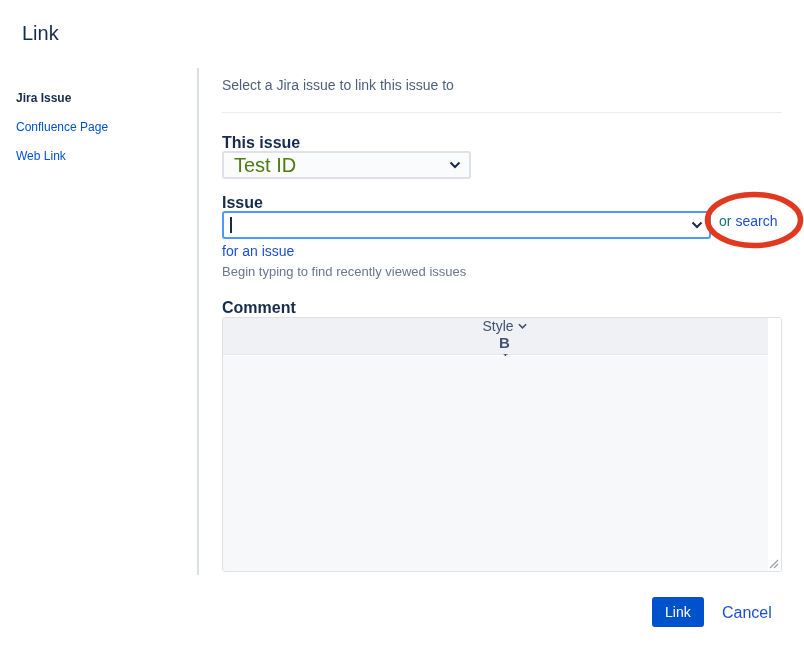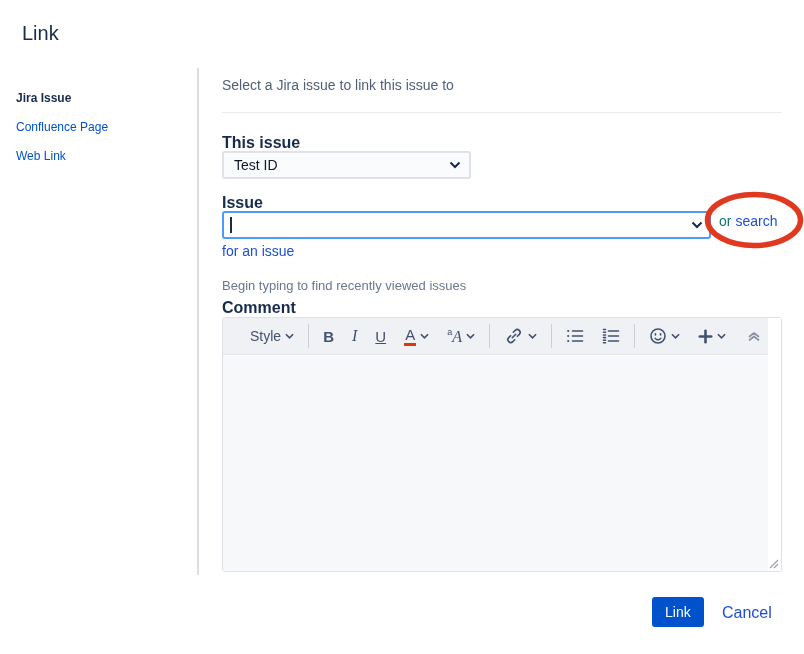--- a/index.html
+++ b/index.html
@@ -17,40 +17,40 @@
   .v-divider { left:197px; top:68px; width:2px; height:507px; background:#DCDFE4; }
 
   
   .heading { left:222px; top:77px; font-size:14px; color:#505F79; }
   .rule { left:222px; top:112px; width:560px; height:1px; background:#EBECF0; }
   .field-label { left:222px; font-size:16px; font-weight:700; color:#172B4D; }
 
   .select-box { left:222px; top:151px; width:249px; height:28px; background:#FAFBFC;
                 border:2px solid #DFE1E6; border-radius:3px; display:flex; align-items:center;
                 padding:0 8px 0 10px; cursor:pointer; }
-  .select-box .val { font-size:14px; color:#0f172a; flex:1; }
+  .select-box .val { font-size:20px; color:#4d7c0f; flex:1; }
 
   .issue-input { left:222px; top:211px; width:489px; height:28px; background:#fff;
                  border:2px solid #4C9AFF; border-radius:3px; display:flex; align-items:center;
                  padding:0 6px; cursor:text; }
   .caret { width:2px; height:16px; background:#172B4D; }
   .issue-input .spacer { flex:1; }
 
   .or-search { left:719px; top:213px; font-size:14px; white-space:nowrap; }
   .or-search .plain { color:#0f766e; margin-right:4px; }
   a.blue-link { color:#1d4ed8; text-decoration:none; cursor:pointer; }
   .link-line2 { left:222px; top:243px; font-size:14px; }
-  .helper { left:222px; top:278px; font-size:13px; color:#6B778C; }
+  .helper { left:222px; top:264px; font-size:13px; color:#6B778C; }
 
   
   .editor { left:222px; top:317px; width:560px; height:255px; border:1px solid #DFE1E6;
             border-radius:3px; overflow:hidden; background:#fff; }
   .gutter { position:absolute; right:0; top:0; bottom:0; width:13px; background:#fff; }
   .toolbar { position:absolute; left:0; right:13px; top:0; height:37px; background:#EFF1F4;
-             border-bottom:1px solid #E3E6EB; display:flex; align-items:center; padding-left:18px; }
+             border-bottom:1px solid #E3E6EB; display:flex; align-items:center; padding-left:18px;flex-direction:column; }
   .editor-body { position:absolute; left:0; right:13px; top:38px; bottom:0; background:#F7F8F9; cursor:text; }
   .resize-handle { position:absolute; right:2px; bottom:2px; }
 
   .tb-btn { display:flex; align-items:center; gap:4px; color:#42526E; font-size:14px;
             cursor:pointer; padding:0 9px; height:100%; }
   .tb-sep { width:1px; height:24px; background:#C9CFD9; margin:0 5px; }
   .glyph-b { font-weight:700; font-size:15px; }
   .glyph-i { font-style:italic; font-family:"Liberation Serif", serif; font-size:16px; }
   .glyph-u { text-decoration:underline; font-size:15px; }
   .glyph-a { font-size:15px; border-bottom:3px solid #DE350B; line-height:15px; padding:0 1px 1px 1px; }

